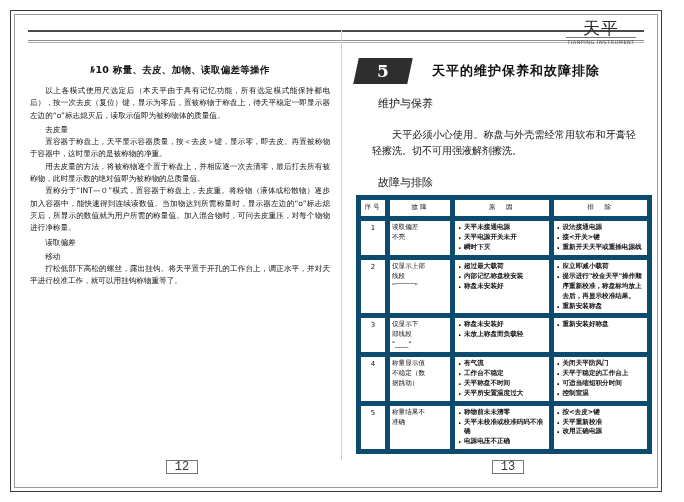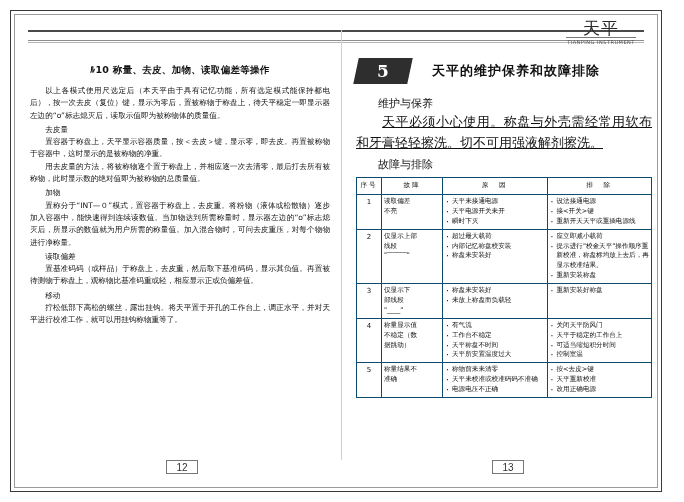--- a/index.html
+++ b/index.html
@@ -132,38 +132,37 @@
     margin-left:12px;
   }
   .rp-head{
     text-indent:2em;
     font-size:11px;
     color:#111;
     margin-top:4px;
   }
   .rp-para{
     text-indent:2em;
-    margin:0;
-    font-size:13px;
+    margin:16px;
+    font-size:10px;
     line-height:1.62;
     color:#111;
     text-align:justify;
-    text-decoration:underline;
   }
   
   table.fault{
     border-collapse:collapse;
     width:100%;
     margin-top:5px;
     font-size:6.6px;
     color:#111;
     table-layout:fixed;
   }
   table.fault th,table.fault td{
-    border:1px solid #0c4a6e;
+    border:5px solid #0c4a6e;
     padding:2px 2px;
     vertical-align:top;
     line-height:1.5;
   }
   table.fault th{
     text-align:center;
     font-weight:normal;
     letter-spacing:2px;
     padding:3px 1px;
   }
@@ -172,38 +171,39 @@
   .col-reason{width:auto;}
   .col-fix{width:auto;}
   td.cno{text-align:center;vertical-align:middle;font-size:7px;}
   ul.mini{
     margin:0;padding:0;list-style:none;
   }
   ul.mini li{
     position:relative;
     padding-left:7px;
     line-height:1.5;
+    font-weight:bold;
   }
   ul.mini li:before{
     content:"·";
     position:absolute;left:1px;top:-1px;
     font-size:9px;
   }
   .plain{line-height:1.5;}
 
   
   .folio{
     position:absolute;
     bottom:28px;
     width:30px;height:12px;
     border:1px solid #777;
-    font-size:10px;
+    font-size:12px;
     color:#333;
     display:flex;align-items:center;justify-content:center;
-    font-family:Liberation Sans, sans-serif;
+    font-family:Liberation Mono, monospace;
     margin-top:12px;
   }
   .folio.left{left:166px;}
   .folio.right{left:492px;}
 </style>
 </head>
 <body>
 
 <div class="page">
 
@@ -224,25 +224,23 @@
     <div class="left-title">ﾙ10 称量、去皮、加物、读取偏差等操作</div>
 
     <div class="lp-body">
       <p class="lp-para">以上各模式使用尺选定后（本天平由于具有记忆功能，所有选定模式能保持都电后），按一次去皮（复位）键，显示为零后，置被称物于称盘上，待天平稳定一即显示器左边的“o”标志熄灭后，读取示值即为被称物体的质量值。</p>
 
       <div class="lp-head">去皮量</div>
       <p class="lp-para">置容器于称盘上，天平显示容器质量，按＜去皮＞键，显示零，即去皮。再置被称物于容器中，这时显示的是被称物的净重。</p>
 
       <p class="lp-para">用去皮量的方法，将被称物逐个置于称盘上，并相应逐一次去清零，最后打去所有被称物，此时显示数的绝对值即为被称物的总质量值。</p>
 
-      <div class="lp-head">加物</div>
       <p class="lp-para">置称分于“INT—０”模式，置容器于称盘上，去皮重。将粉物（液体或松散物）逐步加入容器中，能快速得到连续读数值。当加物达到所需称量时，显示器左边的“o”标志熄灭后，所显示的数值就为用户所需的称量值。加入混合物时，可问去皮重压，对每个物物进行净称量。</p>
 
       <div class="lp-head">读取偏差</div>
-      <p class="lp-para">置基准码码（或样品）于称盘上，去皮重，然后取下基准码码，显示其负值。再置被待测物于称盘上，观称物比基准码重或轻，相应显示正或负偏差值。</p>
 
       <div class="lp-head">移动</div>
       <p class="lp-para">拧松低部下高松的螺丝，露出挂钩。将天平置于开孔的工作台上，调正水平，并对天平进行校准工作，就可以用挂钩称物重等了。</p>
     </div>
   </div>
 
   <div class="right-page">
     <div class="chapter-head">
       <div class="chapter-num">
         <span>5</span>

